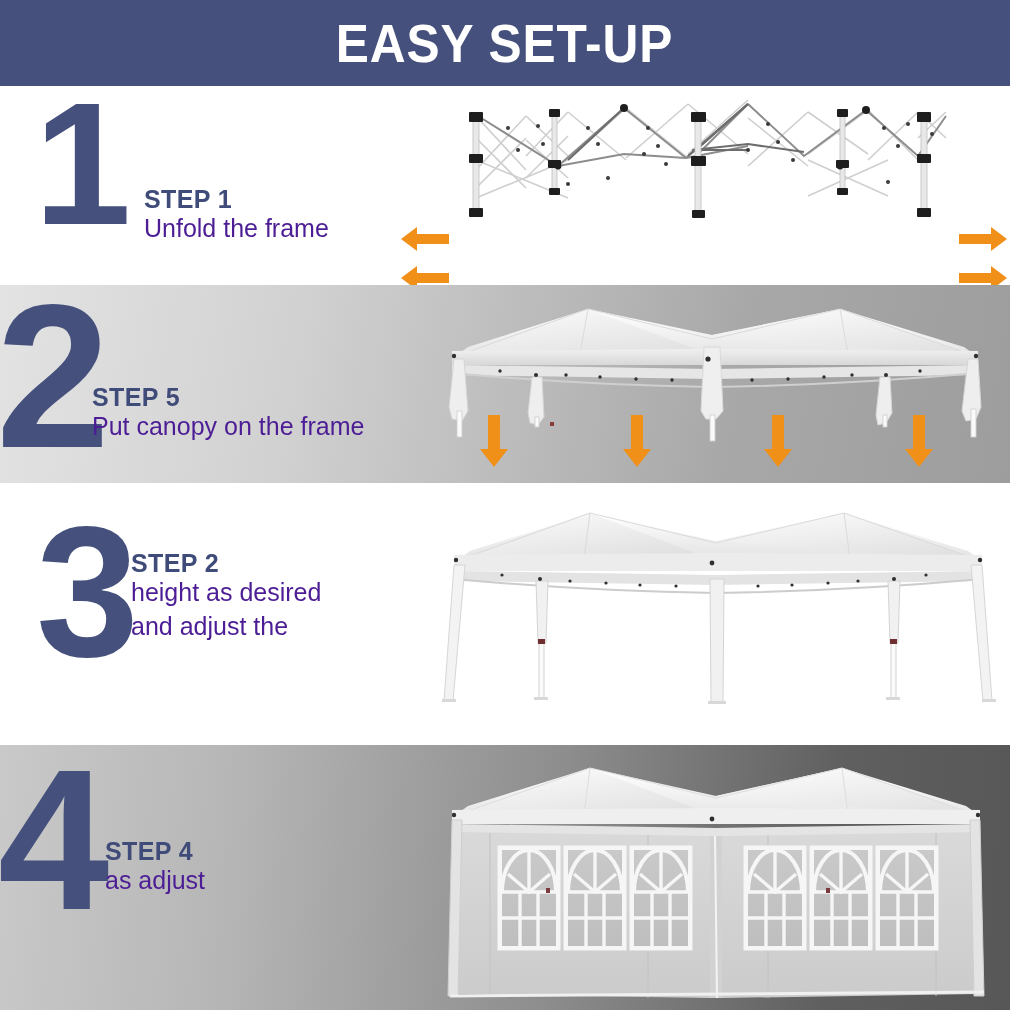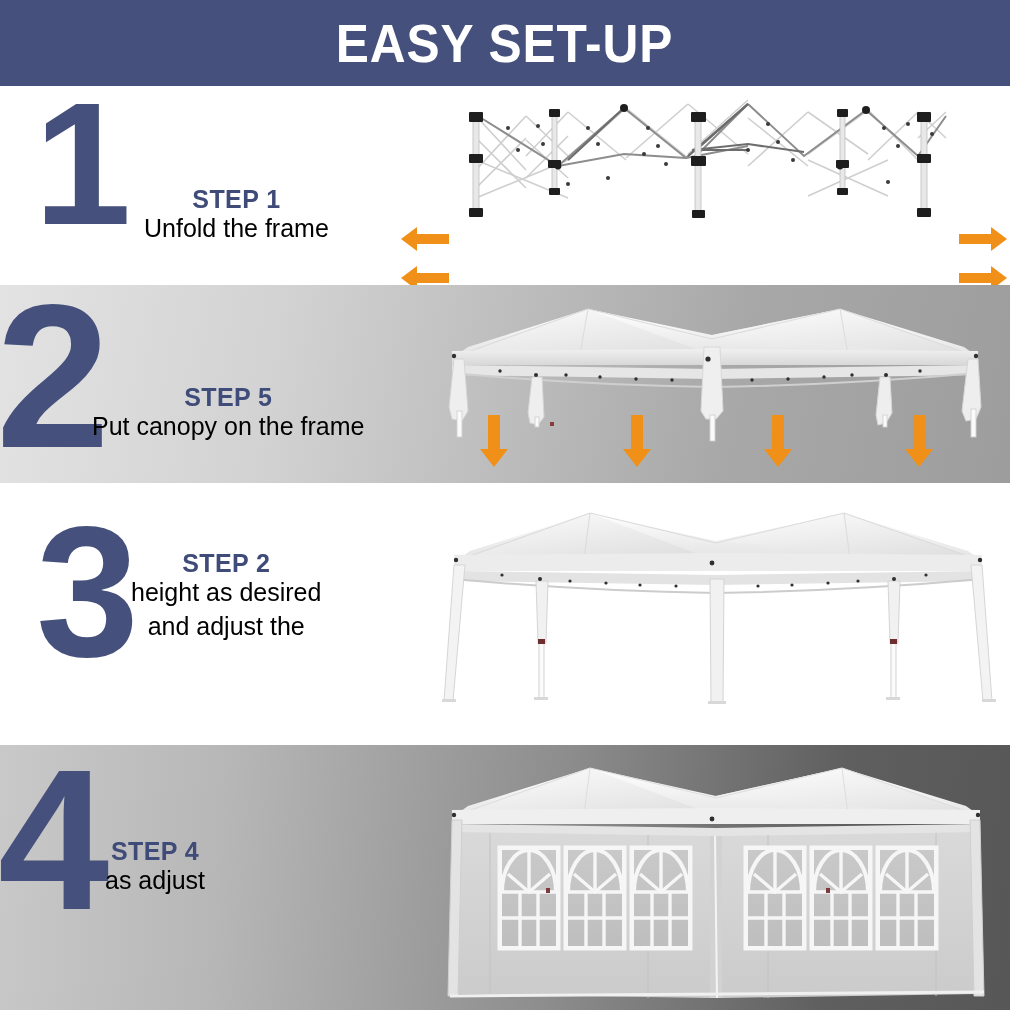--- a/index.html
+++ b/index.html
@@ -3,21 +3,21 @@
 <meta charset="utf-8">
 <style>
   * { margin:0; padding:0; box-sizing:border-box; }
   html,body { width:1010px; height:1010px; }
   body {
     font-family:"Liberation Sans", sans-serif;
     background:#ffffff;
     overflow:hidden;
     position:relative;
   }
-  #page { position:relative; width:1010px; height:872px; background:#fff;text-align:center; }
+  #page { position:relative; width:1010px; height:872px; background:#fff; }
 
   
   .header {
     position:absolute; left:0; top:0; width:1010px; height:86px;
     background:#45517c;
     display:flex; align-items:center; justify-content:center;
   }
   .header-title {
     color:#ffffff;
     font-size:54px;
@@ -45,21 +45,21 @@
   .labels { position:absolute; }
   .step-label {
     color:#3f4b78;
     font-weight:bold;
     font-size:25px;
     letter-spacing:0.4px;
     line-height:1.05;
     white-space:nowrap;
   }
   .step-desc {
-    color:#000000;
+    color:#4c1d95;
     font-weight:normal;
     font-size:25px;
     line-height:1.34;
     white-space:nowrap;
   }
 
   
   #s1num { left:34px;  top:96px;  font-size:175px; }
   #s1lab { left:108px; top:186px;margin-left:36px; }
   

